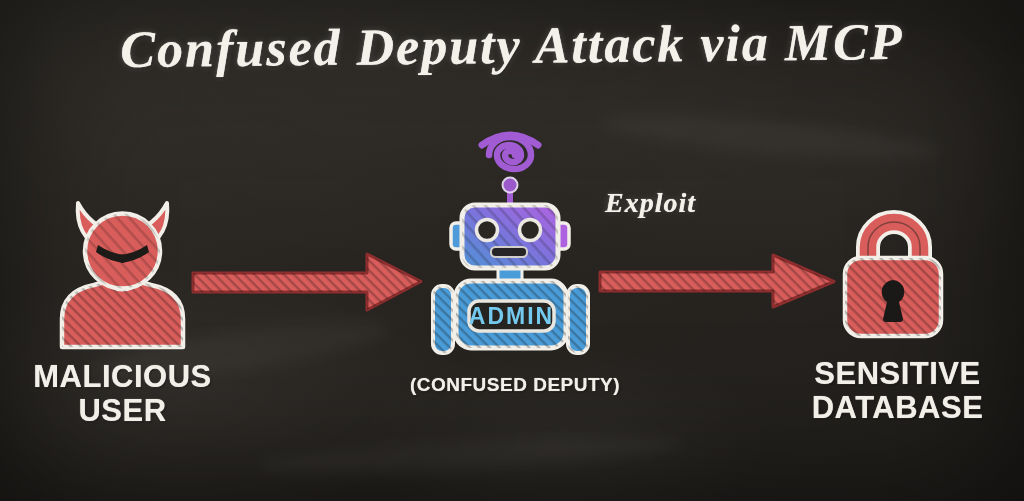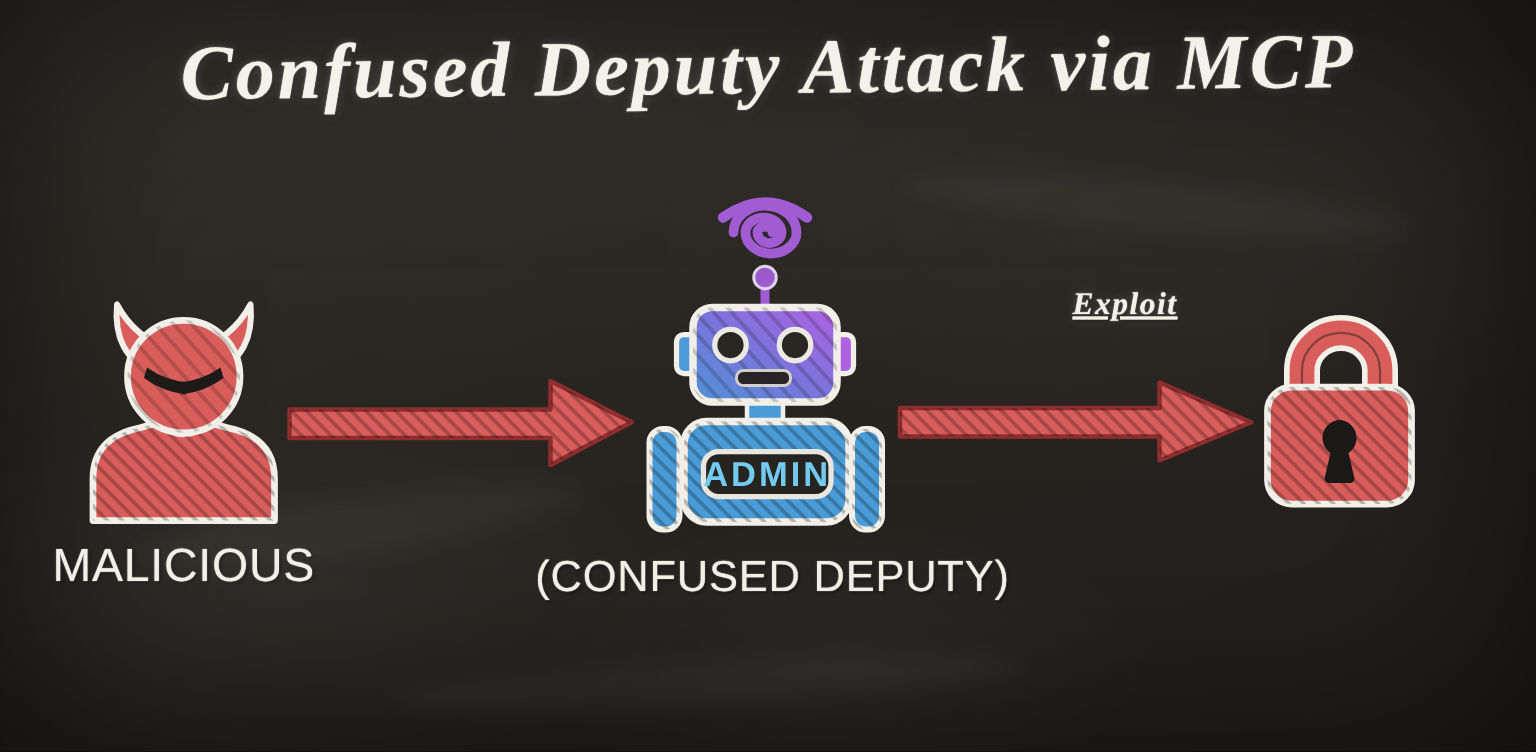--- a/index.html
+++ b/index.html
@@ -23,30 +23,30 @@
     font-family:cursive;
     font-style:italic;font-weight:bold;color:#f3f1ea;
     text-shadow:0 0 1px rgba(243,241,234,.85),0 0 7px rgba(255,255,255,.18),1px 1px 2px rgba(0,0,0,.4);
   }
   .title{
     position:absolute;left:0;top:16px;width:1024px;text-align:center;
     font-size:52px;letter-spacing:2px;transform:rotate(-.6deg);
   }
   .node-label{
     position:absolute;text-align:center;color:#f2efe9;
-    font-size:31px;font-weight:normal;letter-spacing:.5px;line-height:34px;
+    font-size:31px;font-weight:bold;letter-spacing:.5px;line-height:34px;
     text-shadow:0 0 1px rgba(242,239,233,.7),1px 1px 2px rgba(0,0,0,.45);
   }
   .lbl-user{left:30px;top:360px;width:185px;}
   .lbl-agent{left:340px;top:368px;width:350px;}
-  .lbl-agent .sub{font-size:29px;}
+  .lbl-agent .sub{font-size:19px;}
   .lbl-db{left:800px;top:357px;width:195px;}
   .arrow-label{
-    position:absolute;left:605px;top:186px;width:180px;text-align:right;
-    font-size:21px;line-height:33px;letter-spacing:1px;text-decoration:underline;
+    position:absolute;left:605px;top:186px;width:180px;text-align:left;
+    font-size:28px;line-height:33px;letter-spacing:1px;
   }
   .icon-svg{position:absolute;}
   .devil{left:50px;top:195px;}
   .robot{left:425px;top:123px;}
   .lock{left:840px;top:196px;}
   .arrow1{left:190px;top:248px;}
   .arrow2{left:596px;top:250px;}
   svg text.admin{
     font-family:"Liberation Sans",sans-serif;font-weight:bold;letter-spacing:2px;
   }
@@ -151,19 +151,24 @@
     </g>
     <g>
       <rect x="5" y="62" width="96" height="78" rx="16" fill="#d95d5b" stroke="#f2efe9" stroke-width="4.5"></rect>
       <rect x="5" y="62" width="96" height="78" rx="16" fill="url(#hLines)"></rect>
       <path d="M53,84 a12,12 0 0 1 6,22 l4,17 a3,3 0 0 1 -3,3 h-14 a3,3 0 0 1 -3,-3 l4,-17 a12,12 0 0 1 6,-22 Z" fill="#1b1917"></path>
     </g>
   </svg>
 
   <div class="node-label lbl-user">
     <div>MALICIOUS</div>
+    <div>USER</div>
   </div>
 
   <div class="node-label lbl-agent">
     <div class="sub">(CONFUSED DEPUTY)</div>
   </div>
 
+  <div class="node-label lbl-db">
+    <div>SENSITIVE</div>
+    <div>DATABASE</div>
+  </div>
 </div>
 
 </body></html>

